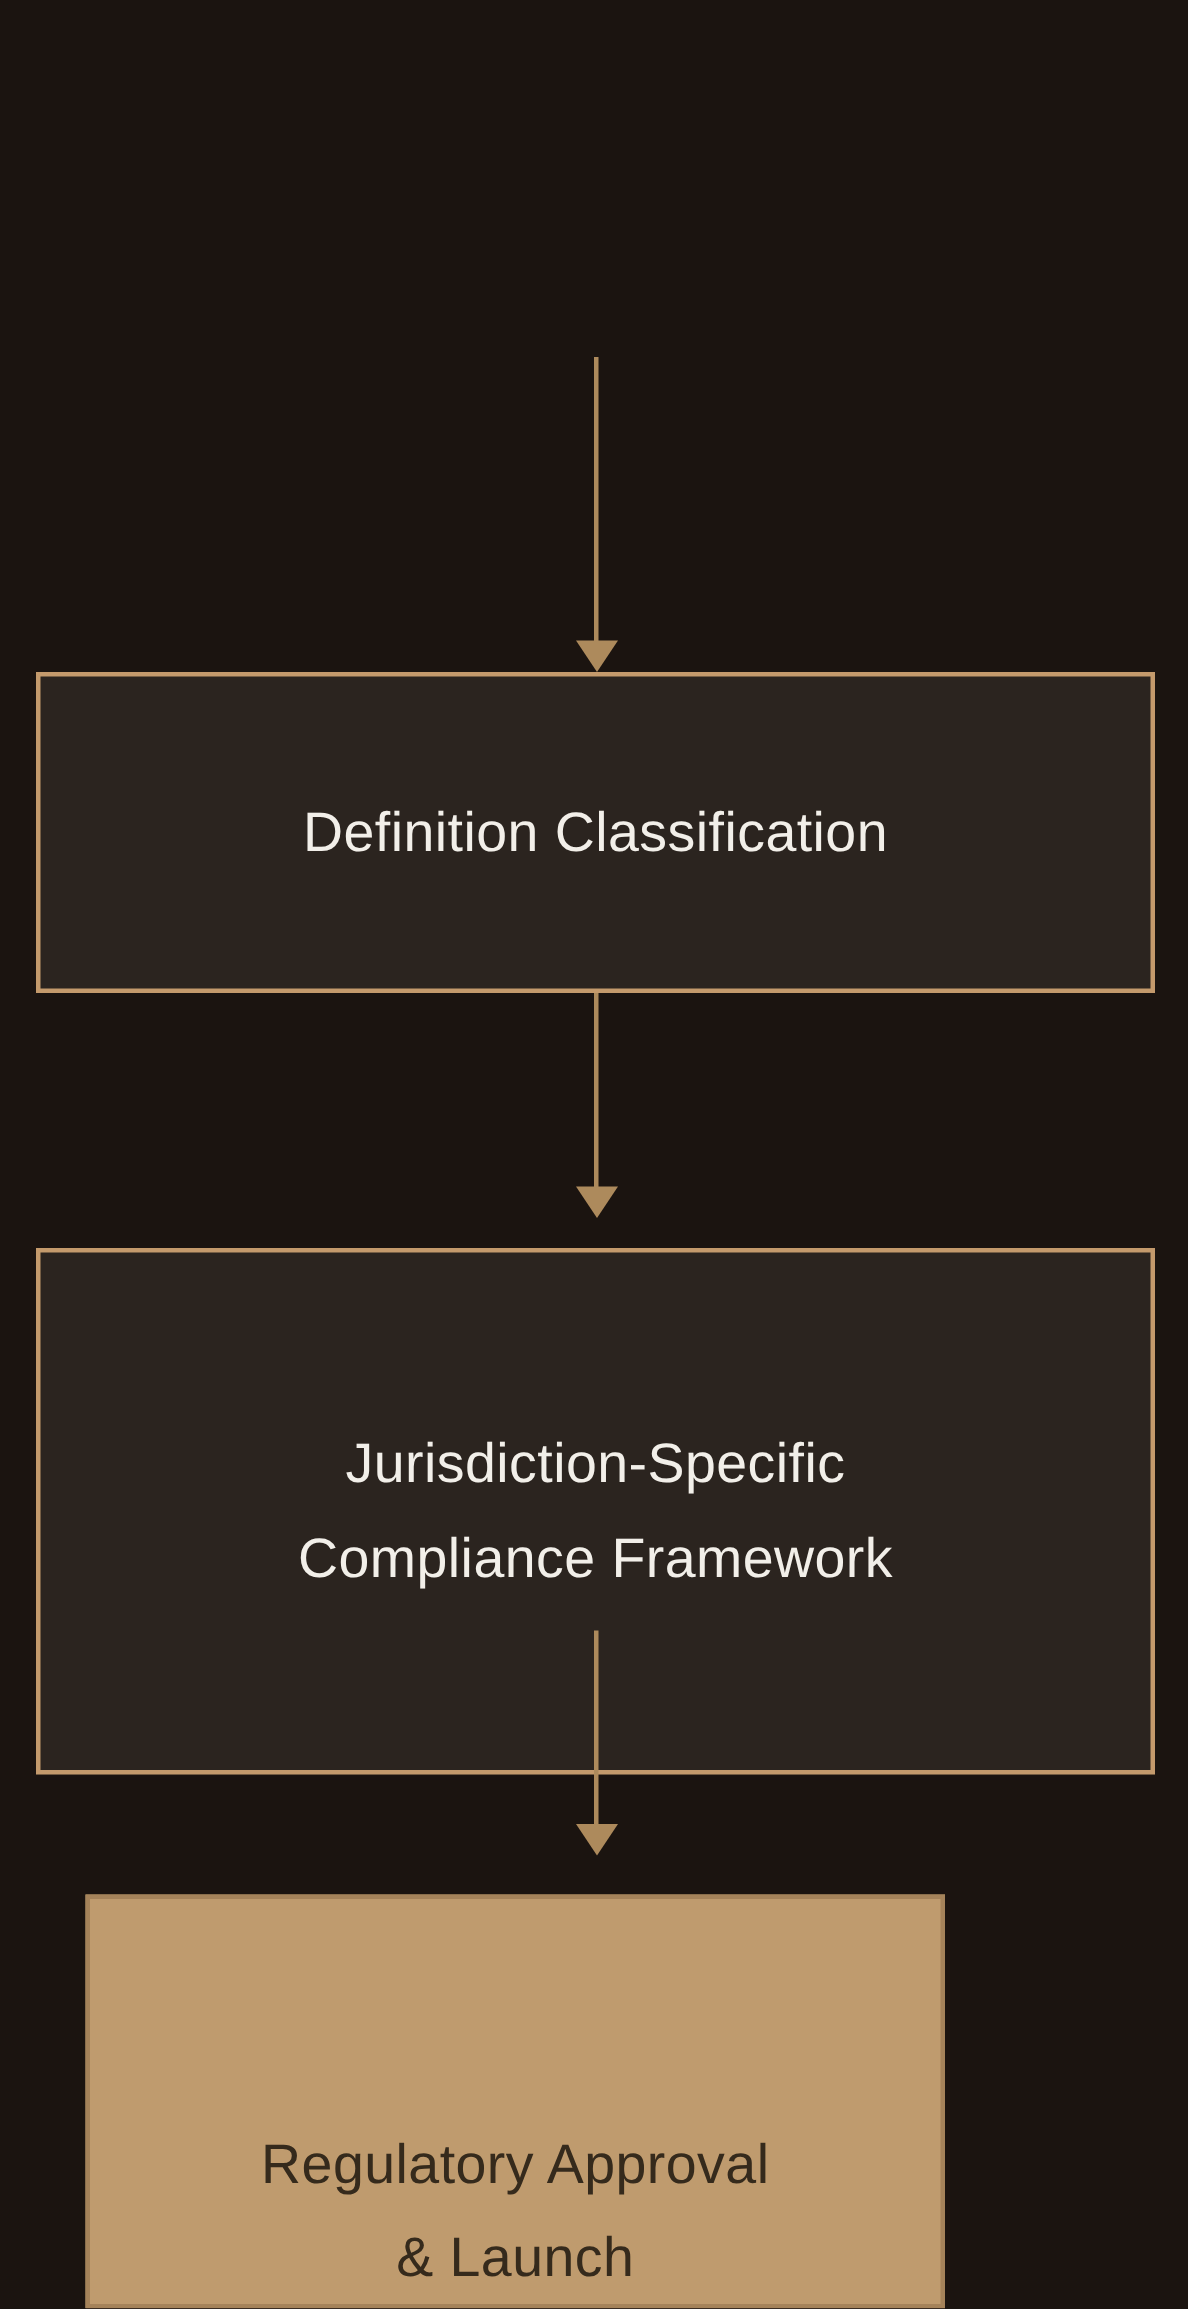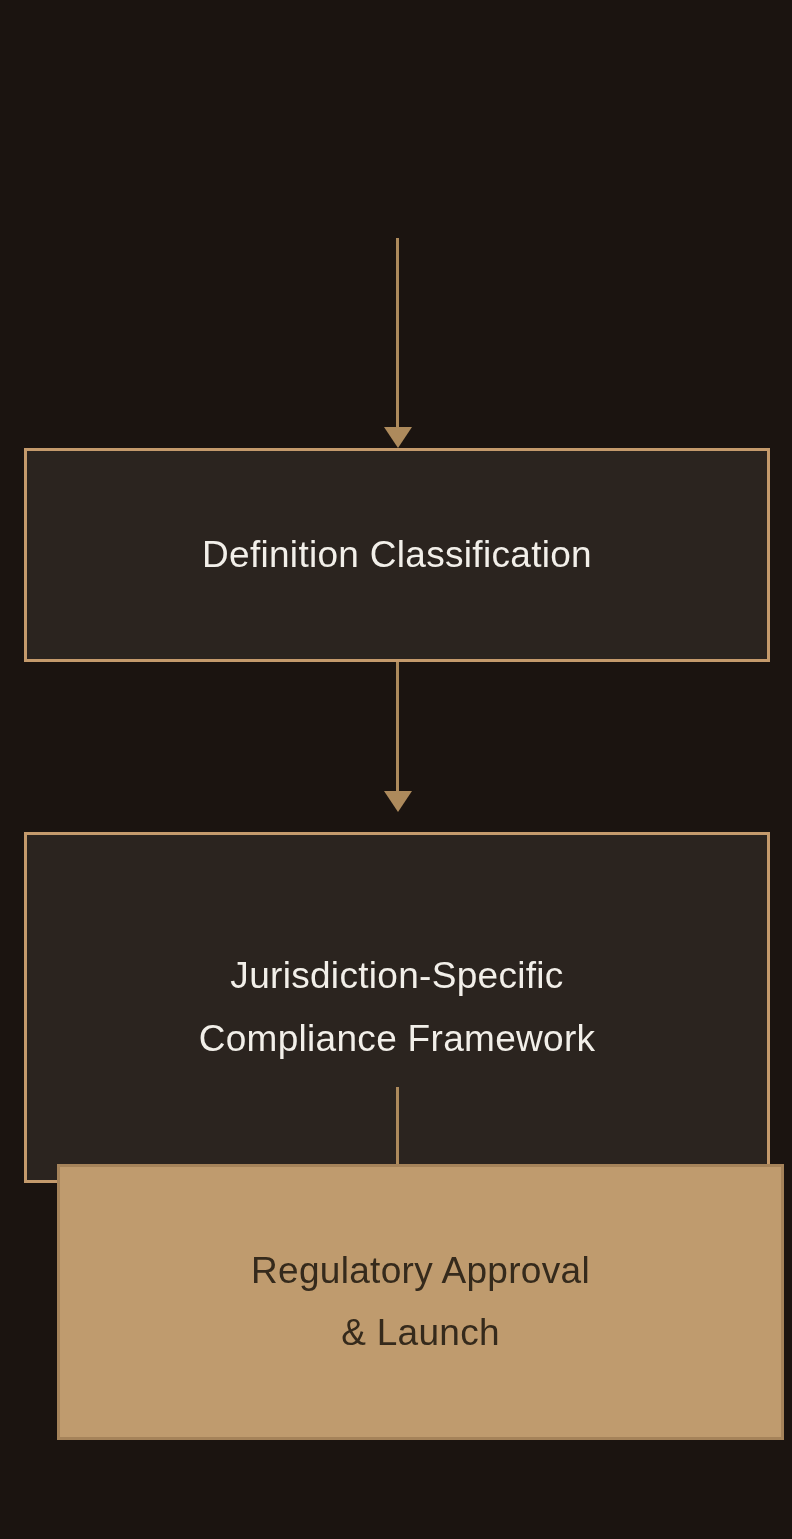--- a/index.html
+++ b/index.html
@@ -42,21 +42,21 @@
 
   .node.final {
     background: var(--final-fill);
     border-color: var(--final-border);
     color: var(--final-text);
   }
 
   #node-1 { left: 30px;  top: 25px;   width: 733px; height: 213px; }
   #node-2 { left: 24px;  top: 448px;  width: 746px; height: 214px; }
   #node-3 { left: 24px;  top: 812px;  width: 746px; height: 351px; margin-top: 20px; }
-  #node-4 { left: 57px;  top: 1164px; width: 727px; height: 276px; }
+  #node-4 { left: 57px;  top: 1263px; width: 573px; height: 276px; align-items: flex-end; }
 
   .edge {
     position: absolute;
     left: 396px;
     width: 3px;
   }
   #edge-1 { top: 238px;  height: 210px; }
   #edge-2 { top: 662px;  height: 150px; }
   #edge-3 { top: 1087px; height: 150px; }
 

